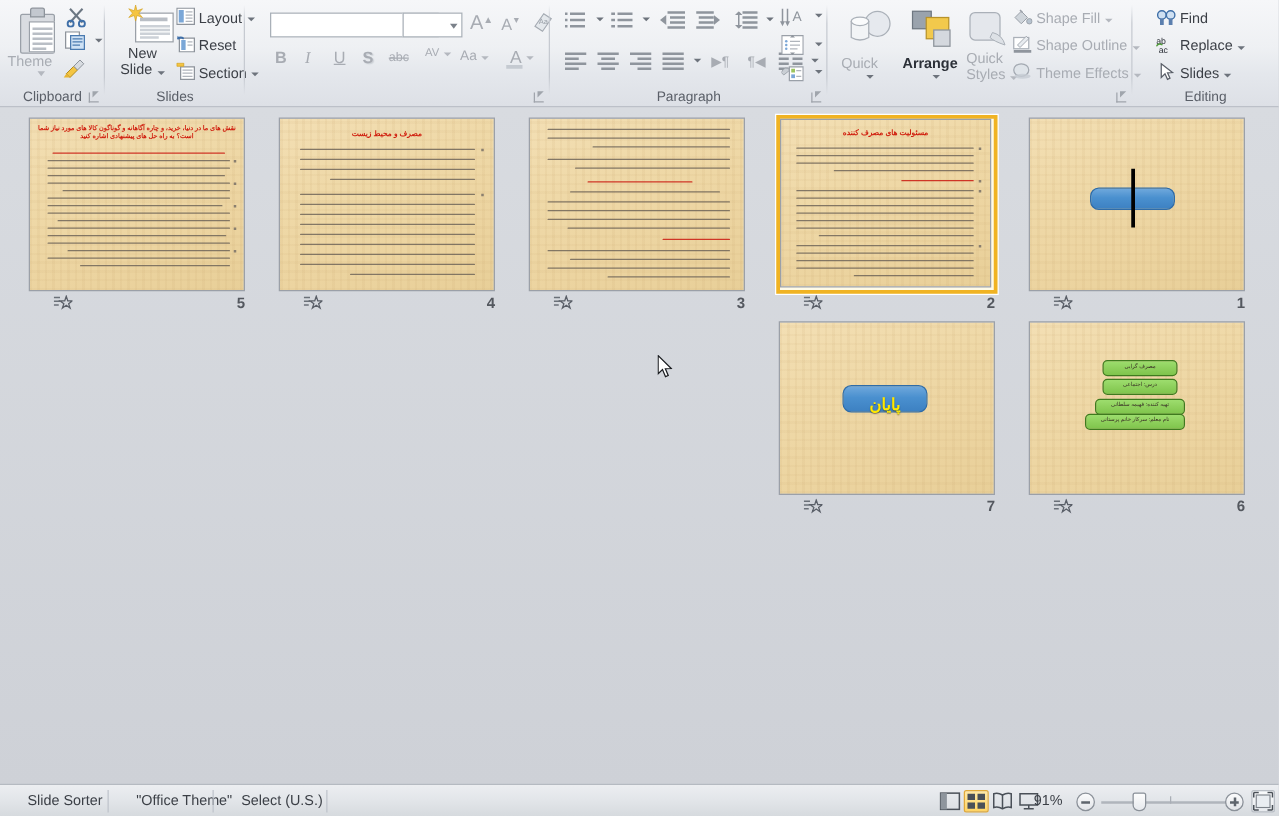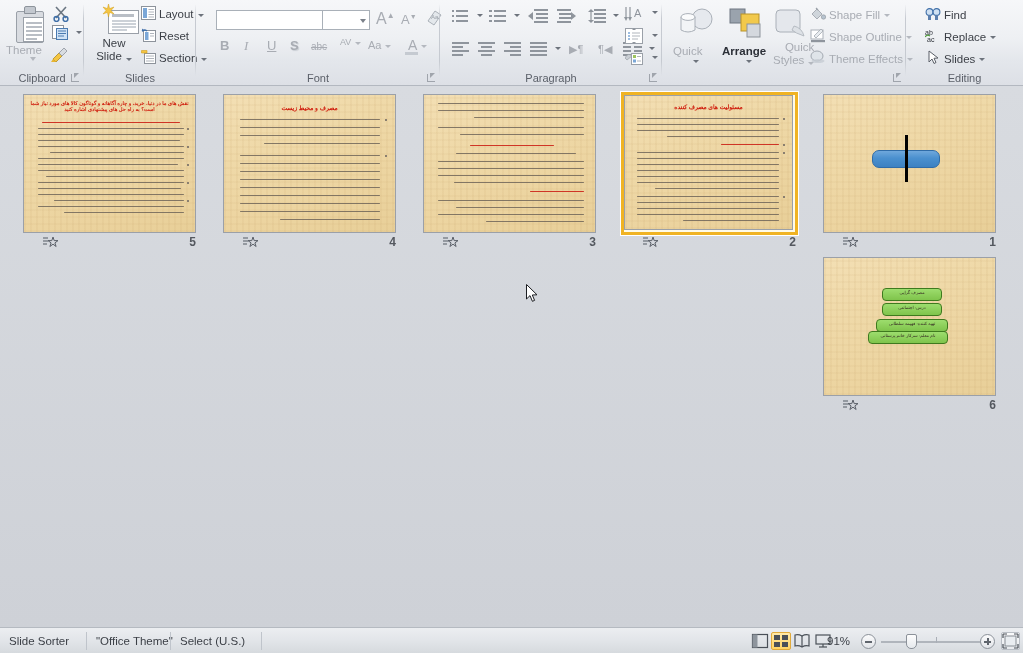--- a/index.html
+++ b/index.html
@@ -34,21 +34,21 @@
     width:7px;height:7px;border-left:1px solid #6d737c;border-bottom:1px solid #6d737c;
   }
   .dlauncher:before{
     content:""; position:absolute; left:4px; top:1px;
     width:0;height:0;border-left:5px solid #6d737c;border-bottom:5px solid transparent;
   }
 
   .btn {
     position:absolute; display:flex; align-items:center;
     font-size:11.5px; color:#3b3f46; cursor:default; white-space:nowrap;
-    border:1px solid transparent; border-radius:2px; padding:0 2px;text-align:right;
+    border:1px solid transparent; border-radius:2px; padding:0 2px;
   }
   .btn.dis { color:#a8acb3; }
   .btn .lbl { margin-left:3px; }
   .caret { display:inline-block; width:0;height:0;
     border-left:3px solid transparent;border-right:3px solid transparent;
     border-top:3.5px solid #6d737c; margin-left:4px; position:relative; top:1px;}
   .btn.dis .caret { border-top-color:#b4b8bf; }
 
   
   #g-clipboard { left:0; width:84px; }
@@ -158,21 +158,21 @@
   
   .mouse{position:absolute;width:12px;height:19px;}
 
   
   .statusbar{
     position:absolute;left:0;bottom:0;width:1023px;height:26px;
     background:linear-gradient(to bottom,#eceef1 0%,#e2e5e9 50%,#d6dade 100%);
     border-top:1px solid #b5bac1;
   }
   .sb-item{position:absolute;top:0;height:26px;display:flex;align-items:center;
-    font-size:11.5px;color:#3b3f46;padding:0 9px;}
+    font-size:11.5px;color:#3b3f46;padding:0 22px;}
   .sb-div{position:absolute;top:4px;width:1px;height:18px;background:#bfc4cb;}
   .viewbtn{position:absolute;top:4px;width:20px;height:18px;border:1px solid transparent;border-radius:2px;}
   .viewbtn.active{background:linear-gradient(to bottom,#ffe9a8,#ffd464);border:1px solid #e0a93a;}
   .zoomtxt{position:absolute;top:0;height:26px;display:flex;align-items:center;font-size:11.5px;color:#3b3f46;}
   .zcircle{position:absolute;top:6px;width:15px;height:15px;border-radius:50%;
     border:1px solid #8b9199;background:linear-gradient(to bottom,#fbfbfc,#e2e5e9);}
   .zcircle:after{content:"";position:absolute;left:3px;top:6px;width:7px;height:1.6px;background:#5f656d;}
   .zcircle.plus:before{content:"";position:absolute;left:6px;top:3px;width:1.6px;height:7px;background:#5f656d;}
   .ztrack{position:absolute;top:13px;height:2px;background:#b0b5bc;}
   .zhandle{position:absolute;top:6px;width:11px;height:15px;
@@ -357,21 +357,20 @@
       <div class="btn dis" style="left:169px;top:38px;font-size:11px">
         <span>Aa</span>
         <span class="caret"></span>
       </div>
       <div class="btn dis" style="left:209px;top:36px;font-size:14px">
         <span>A</span>
         <span class="caret"></span>
       </div>
       <div style="position:absolute;left:209px;top:52px;width:13px;height:3px;background:#c5cad1"></div>
 
-      <div class="glabel">Font</div>
       <div class="dlauncher"></div>
       <div class="gsep"></div>
     </div>
 
     <div class="rgroup" id="g-para">
       <div class="baricon" style="left:12px;top:9px">
         <b style="left:0;top:1px"></b>
           <i style="left:4px;top:1px;width:12px"></i>
         <b style="left:0;top:6px"></b>
           <i style="left:4px;top:6px;width:12px"></i>
@@ -774,20 +773,38 @@
         <svg class="anim-star" viewBox="0 0 15 13">
           <line x1="0" y1="2" x2="5" y2="2" stroke="#6a7078" stroke-width="1.2"></line>
           <line x1="0" y1="5" x2="5" y2="5" stroke="#6a7078" stroke-width="1.2"></line>
           <line x1="0" y1="8" x2="4" y2="8" stroke="#6a7078" stroke-width="1.2"></line>
           <path d="M10 1 L11.2 4.6 L15 4.6 L11.9 6.9 L13.1 10.5 L10 8.2 L6.9 10.5 L8.1 6.9 L5 4.6 L8.8 4.6 Z" fill="none" stroke="#5a5f68" stroke-width="1"></path>
         </svg>
         <span class="slidenum">1</span>
       </div>
     </div>
 
+    <div class="slidecell" style="left:620px;top:169px">
+      <div class="thumbwrap">
+        <div class="thumb">
+          <div class="blue-shape" style="left:50px;top:50px;width:68px;height:22px">
+            <div class="payan">پایان</div>
+          </div>
+        </div>
+      </div>
+      <div class="metarow">
+        <svg class="anim-star" viewBox="0 0 15 13">
+          <line x1="0" y1="2" x2="5" y2="2" stroke="#6a7078" stroke-width="1.2"></line>
+          <line x1="0" y1="5" x2="5" y2="5" stroke="#6a7078" stroke-width="1.2"></line>
+          <line x1="0" y1="8" x2="4" y2="8" stroke="#6a7078" stroke-width="1.2"></line>
+          <path d="M10 1 L11.2 4.6 L15 4.6 L11.9 6.9 L13.1 10.5 L10 8.2 L6.9 10.5 L8.1 6.9 L5 4.6 L8.8 4.6 Z" fill="none" stroke="#5a5f68" stroke-width="1"></path>
+        </svg>
+        <span class="slidenum">7</span>
+      </div>
+    </div>
 
     <div class="slidecell" style="left:820px;top:169px">
       <div class="thumbwrap">
         <div class="thumb">
           <div class="green-box" style="left:58px;top:30px;width:60px;height:13px">مصرف گرایی</div>
           <div class="green-box" style="left:58px;top:45px;width:60px;height:13px">درس: اجتماعی</div>
           <div class="green-box" style="left:52px;top:61px;width:72px;height:13px">تهیه کننده: فهیمه سلطانی</div>
           <div class="green-box" style="left:44px;top:73px;width:80px;height:13px">نام معلم: سرکار خانم پرستانی</div>
         </div>
       </div>

